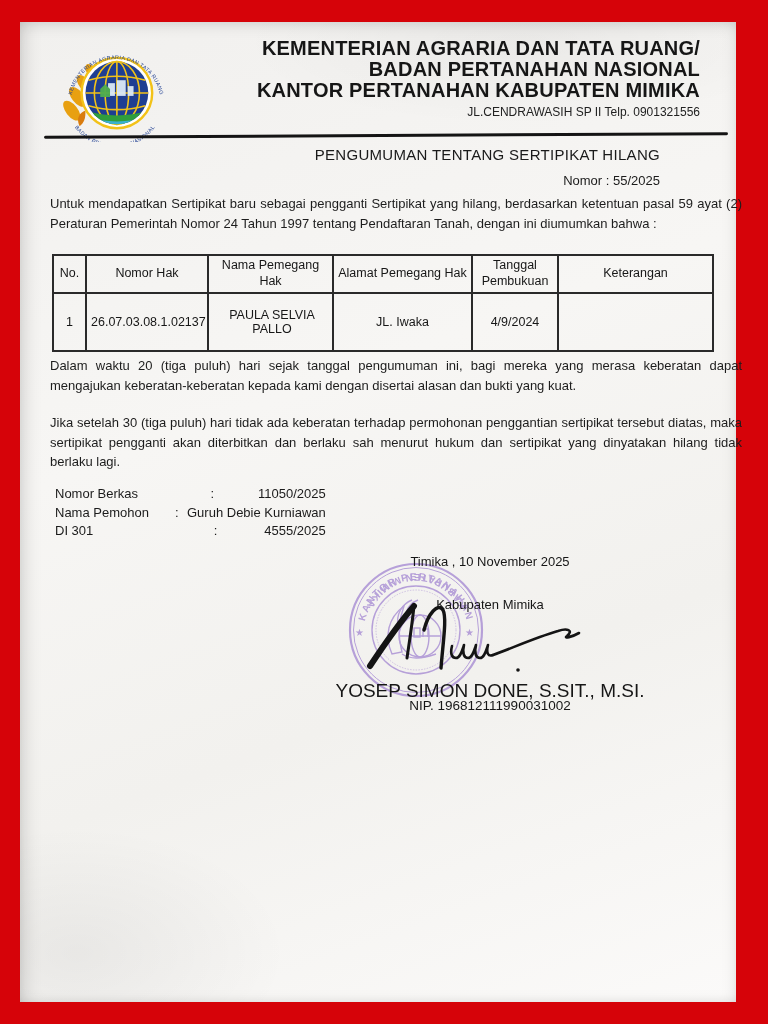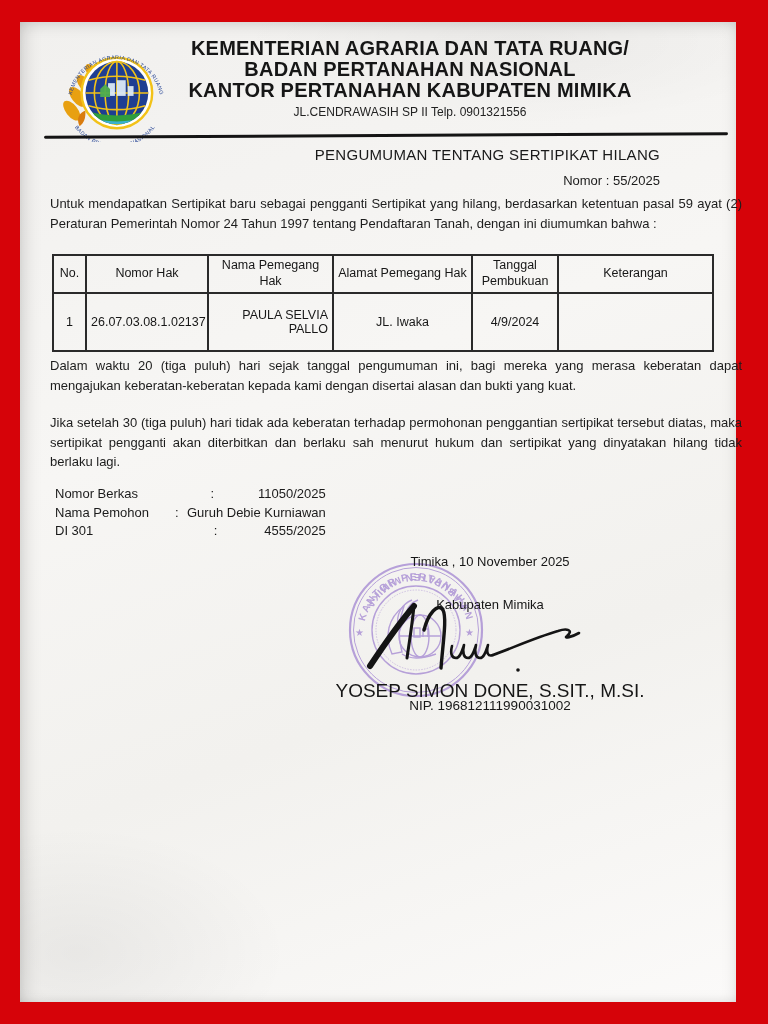--- a/index.html
+++ b/index.html
@@ -19,40 +19,40 @@
       linear-gradient(160deg,#f1f0ee 0%,#f7f6f4 38%,#f2f1ee 66%,#fbfaf9 100%);
     box-shadow:
       inset 14px 0 20px -12px rgba(0,0,0,0.18),
       inset -10px 0 16px -10px rgba(0,0,0,0.10),
       inset 0 12px 18px -12px rgba(0,0,0,0.14),
       inset 0 -10px 16px -12px rgba(0,0,0,0.10);
   }
   .abs{position:absolute;}
   
   .logo{left:32px;top:18px;width:118px;height:102px;}
-  .lh-text{left:100px;top:16px;width:580px;text-align:center;}
+  .lh-text{left:100px;top:16px;width:580px;text-align:right;}
   .lh-main{font-size:20px;font-weight:bold;line-height:21px;letter-spacing:0.2px;color:#161616;}
   .lh-addr{font-size:12px;margin-top:4px;color:#222;}
   .divider{left:24px;top:112px;width:684px;height:3px;background:#141414;transform:rotate(-0.3deg);border-radius:2px;}
   
   .title-wrap{left:20px;top:124px;width:620px;text-align:right;}
   .doc-title{font-size:15px;letter-spacing:0.3px;color:#1a1a1a;}
   .doc-number{font-size:13px;margin-top:10px;}
   
   .para{left:30px;width:692px;font-size:13px;line-height:1.5;text-align:justify;color:#1d1d1d;}
   .p-intro{top:172px;}
   .p-objection{top:334px;}
   .p-closing{top:391px;}
   
   .tbl-wrap{left:32px;top:232px;width:660px;}
   table{border-collapse:collapse;width:660px;table-layout:fixed;}
   th,td{border:2px solid #2a2a2a;font-size:12.5px;font-weight:normal;padding:2px 4px;color:#171717;}
   th{height:32px;text-align:center;vertical-align:middle;line-height:1.25;}
   td{height:52px;text-align:center;vertical-align:middle;}
-  td.cell-left{text-align:right;padding-left:7px;}
+  td.cell-left{text-align:center;padding-left:7px;}
   
   .details{left:35px;top:463px;font-size:13px;line-height:18.5px;}
   .detail-row{display:flex;justify-content:space-between;}
   .detail-label{width:120px;}
   .detail-sep{width:12px;}
   
   .sig-text{left:270px;width:400px;text-align:center;font-size:13px;color:#161616;z-index:3;}
   .sig-date{top:532px;}
   .sig-office1{top:554px;}
   .sig-office2{top:575px;}

